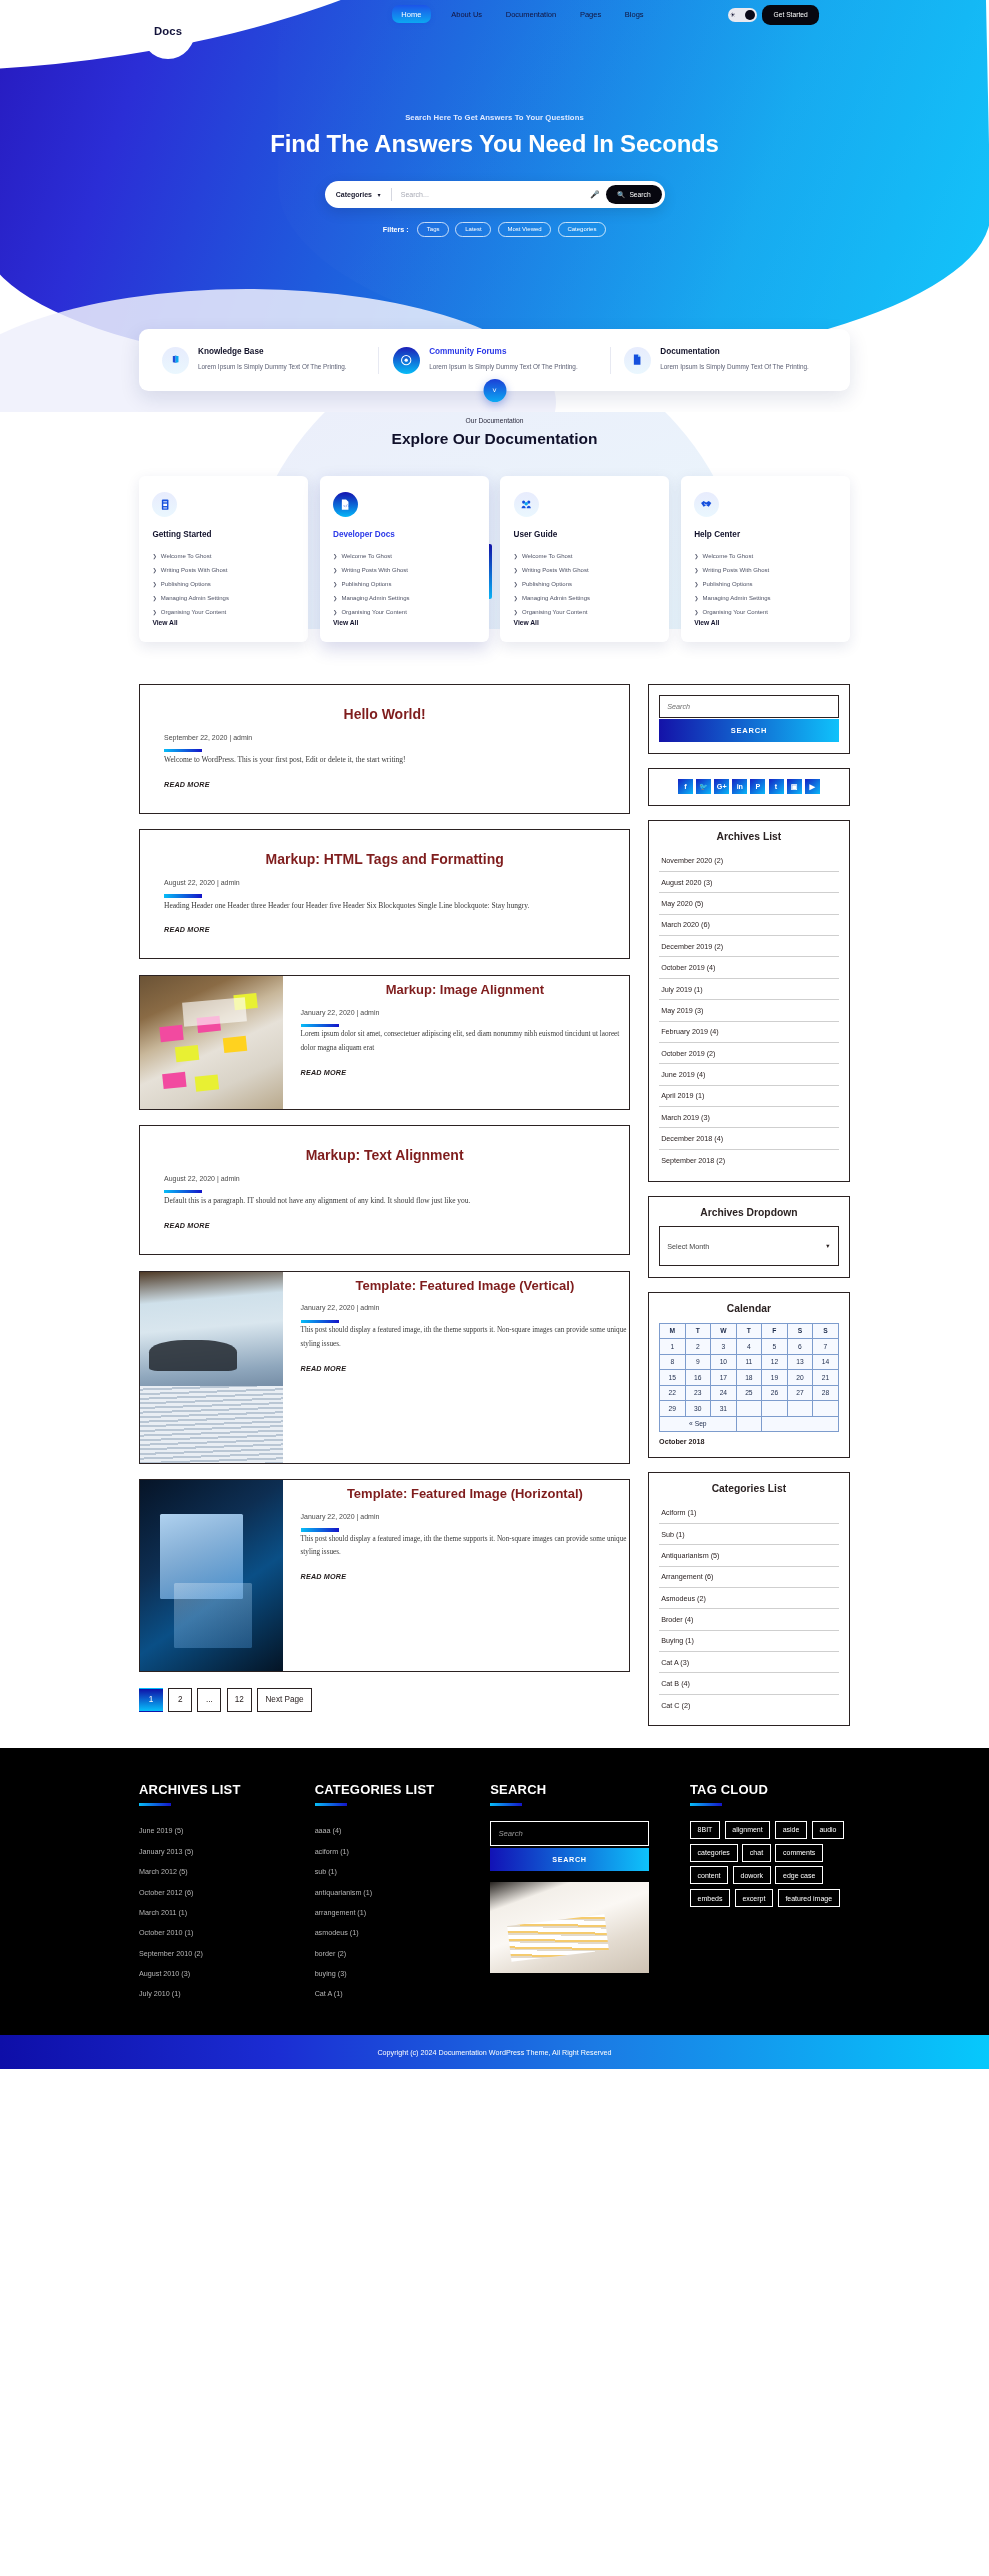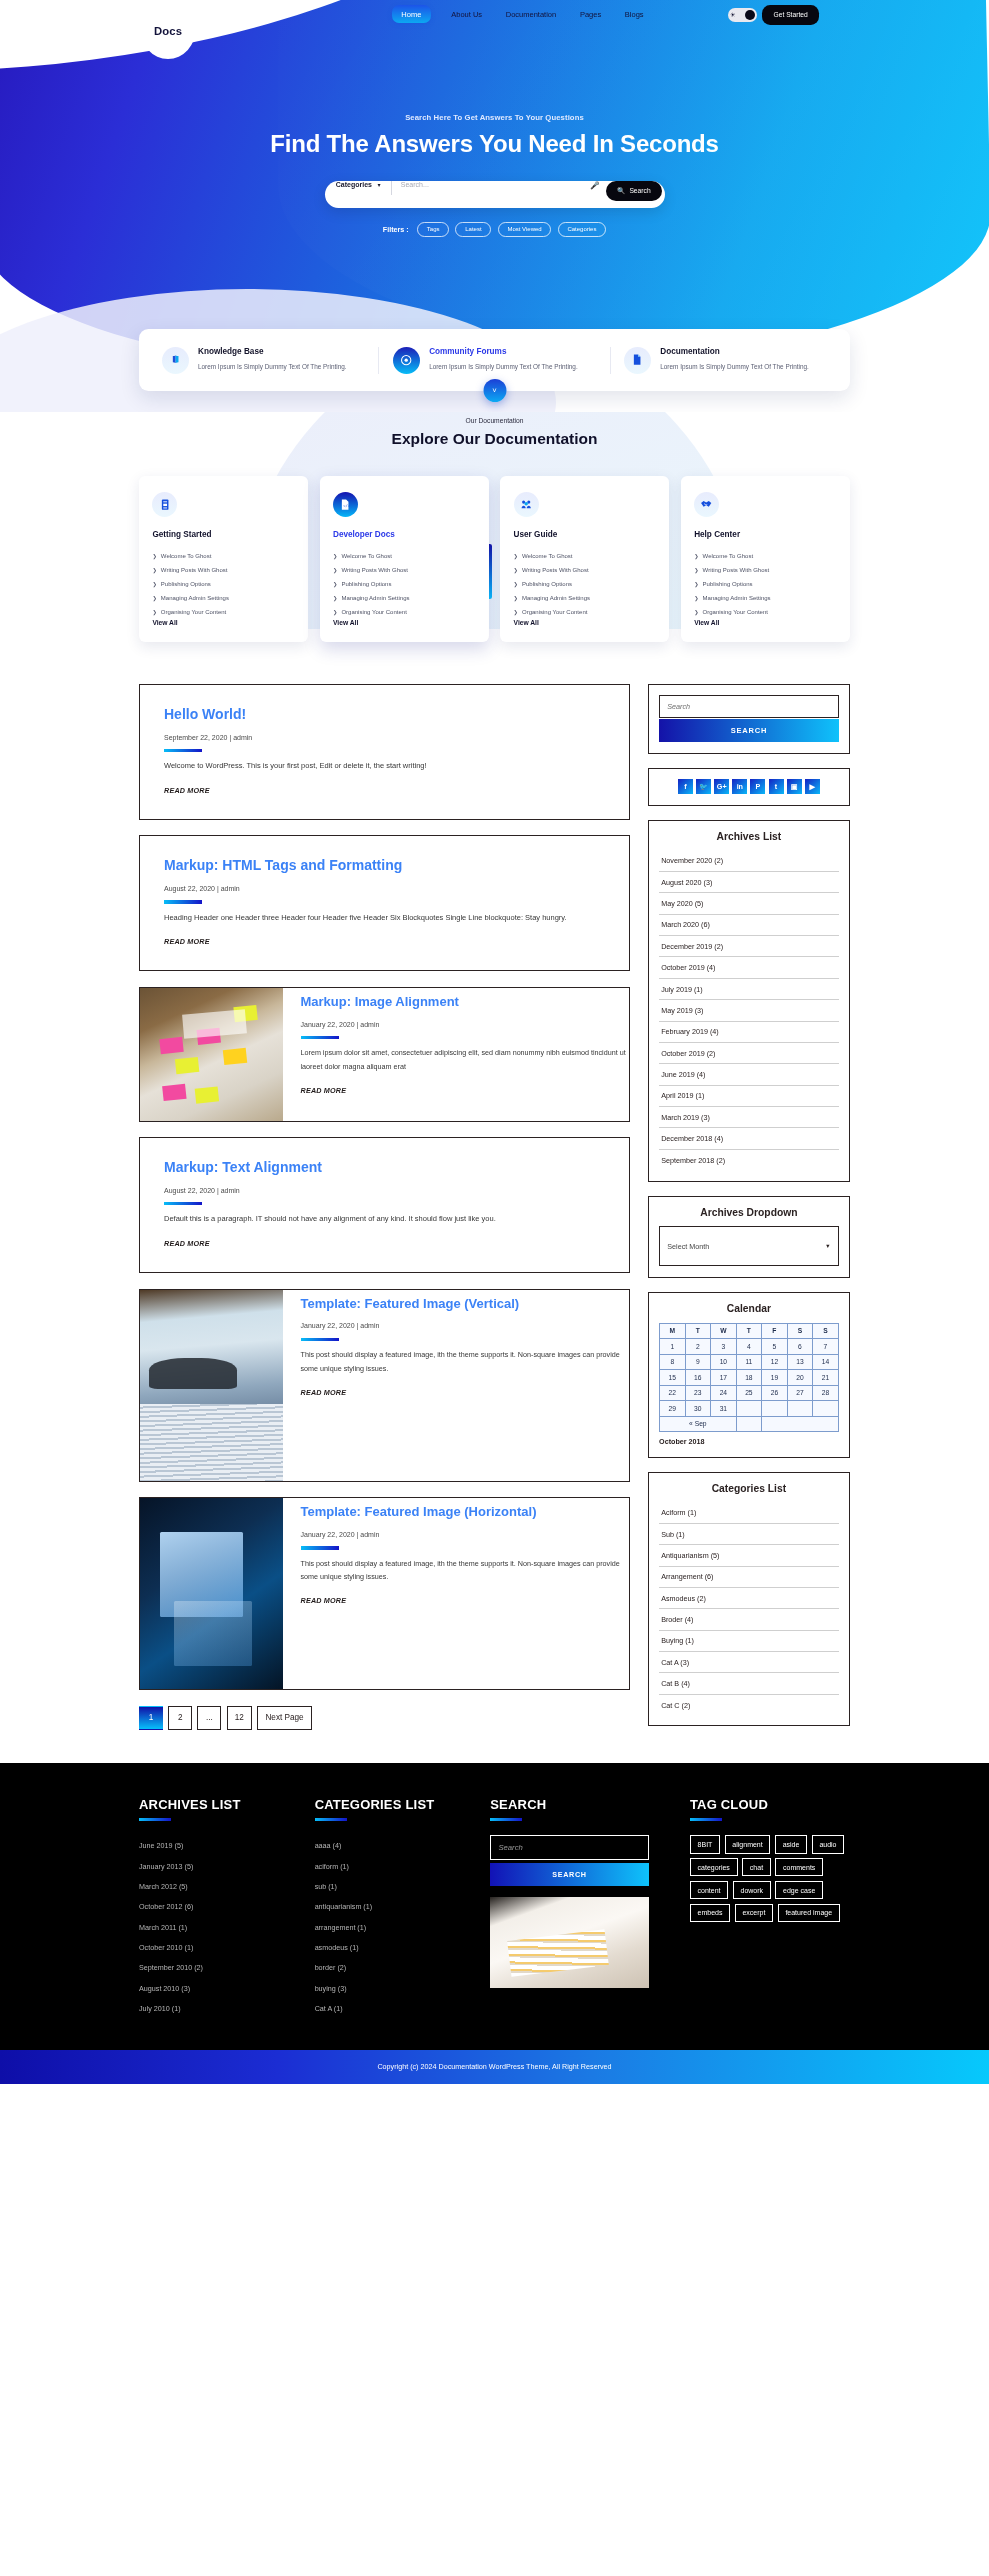--- a/index.html
+++ b/index.html
@@ -129,21 +129,21 @@
     padding-top: 113px;
   }
   .hero-eyebrow { color: #dfe9ff; font-size: 7.7px; font-weight: 600; letter-spacing: 0.1px; }
   .hero-title { color: #ffffff; font-size: 24px; font-weight: 800; margin-top: 8.2px; letter-spacing: -0.2px; }
 
   .searchbar {
     margin: 23px auto 0;
     width: 340px; height: 27px;
     background: #fff;
     border-radius: 13.4px;
-    display: flex; align-items: flex-start;
+    display: flex; align-items: center;
     padding: 0 2.6px 0 11.3px;
     box-shadow: 0 4.1px 13.4px rgba(0,0,0,.12);
   }
   .sb-cats { font-size: 7px; color: #1a1a2e; font-weight: 600; display: flex; align-items: center; gap: 4.6px; }
   .sb-chev { font-size: 5.2px; }
   .sb-div { width: 0.5px; height: 13.4px; background: #d5d7e0; margin: 0 9.3px; }
   .sb-input {
     flex: 1; border: 0; outline: 0;
     font-size: 7px; color: #333; font-family: inherit;
   }
@@ -275,27 +275,27 @@
   .content-col { width: 515px; }
   .side-col { width: 212px; }
 
   .post {
     border: 1px solid #2b2222;
     background: #fff;
     margin-bottom: 15.5px;
     padding: 20.6px 24px 24px;
   }
   .post.has-img { padding: 0; display: flex; gap: 17.5px; align-items: flex-start; }
-  .post-title { font-size: 14px; font-weight: 700; color: #3b82f6; line-height: 1.25; }
+  .post-title { font-size: 14px; font-weight: 700; color: #7f1d1d; line-height: 1.25; text-align: center; }
   .post-meta { font-size: 7px; color: #4a4a4a; margin-top: 10.3px; }
   .post-rule {
     width: 38px; height: 3.6px; margin-top: 8.2px;
     background: linear-gradient(90deg,#07bdf7 0%, #1414c8 100%);
   }
-  .post-excerpt { font-size: 7.5px; color: #373737; line-height: 1.9; margin-top: 7px; }
+  .post-excerpt { font-size: 7.5px; color: #373737; line-height: 1.9; margin-top: 1px; font-family: Liberation Serif, serif; }
   .post-more { display: inline-block; margin-top: 12.4px; font-size: 7.2px; font-style: italic; font-weight: 700; color: #201a1a; letter-spacing: 0.2px; }
   .post-thumb { width: 143px; height: 133px; flex: 0 0 143px; overflow: hidden; }
   .post-thumb.tall { height: 191px; }
   .post-body { flex: 1; padding-top: 6.2px; }
   .post-body .post-title { font-size: 13px; }
   .post-body .post-excerpt { font-size: 7.2px; }
   .thumb-a { width: 100%; height: 100%; background:
       linear-gradient(155deg,#6b5336 0%,#8a6b45 22%,#c8b79a 40%,#e6e1d8 55%,#d9d3c7 75%,#b9a98c 100%);
       position: relative; }
   .thumb-a::before {

